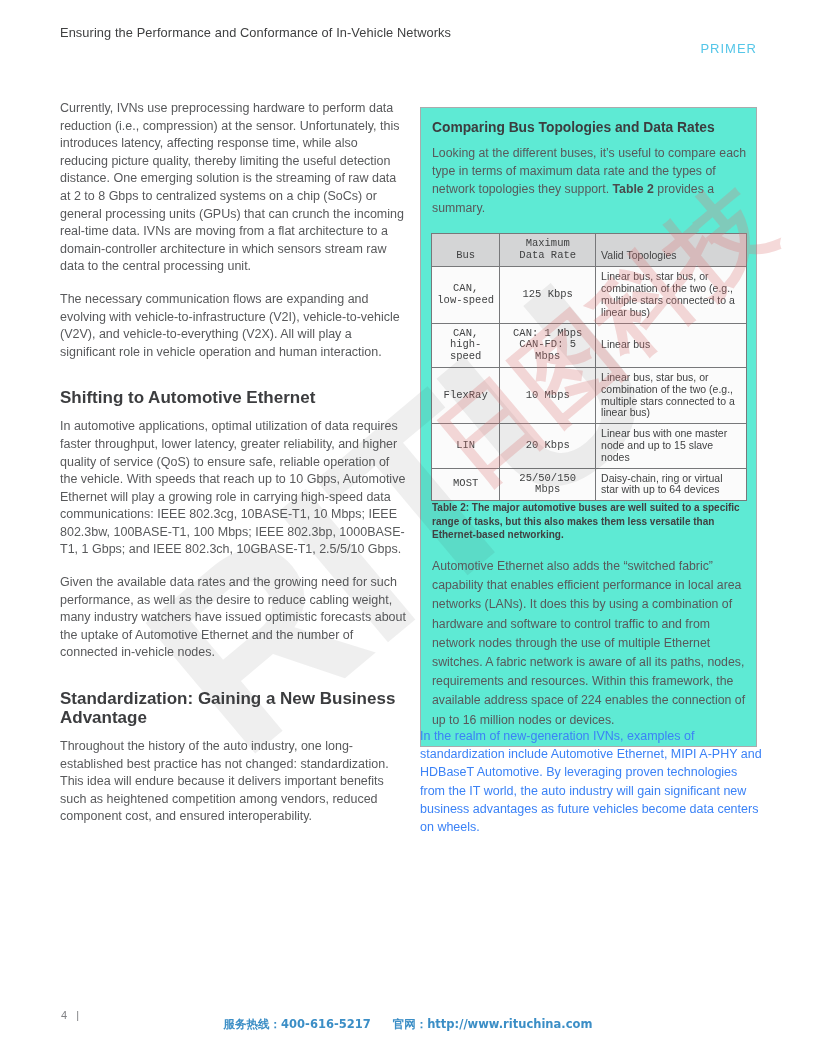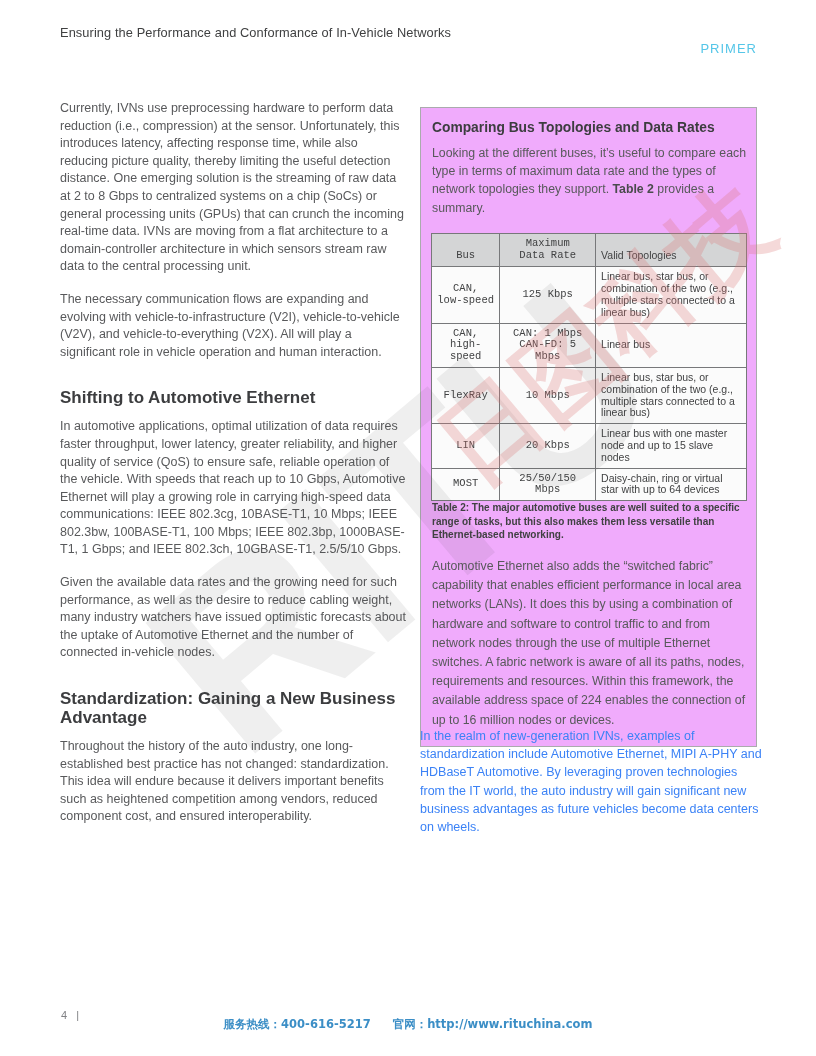--- a/index.html
+++ b/index.html
@@ -28,21 +28,21 @@
   }
   .col-left p { margin: 0 0 15px; }
   .col-left h2 {
     font-size: 17px; line-height: 19px; color: #3c3d3f; font-weight: 700;
     margin: 27px 0 11px;
   }
 
   
   .sidebar-box {
     position: absolute; left: 420px; top: 107px; width: 337px;
-    background: #f0abfc; border: 1px solid #aaabad;
+    background: #5eead4; border: 1px solid #aaabad;
     padding: 12px 9px 16px 10px;
     color: #58595b;
   }
   .sidebar-box h3 {
     font-size: 13.8px; color: #3c3d3f; font-weight: 700; margin: 0 0 9px 1px;
   }
   .sidebar-box .intro {
     font-size: 12.3px; line-height: 18.2px; margin: 0 1px 16px;
   }
   .sidebar-box .intro b { color: #4a4b4d; }

